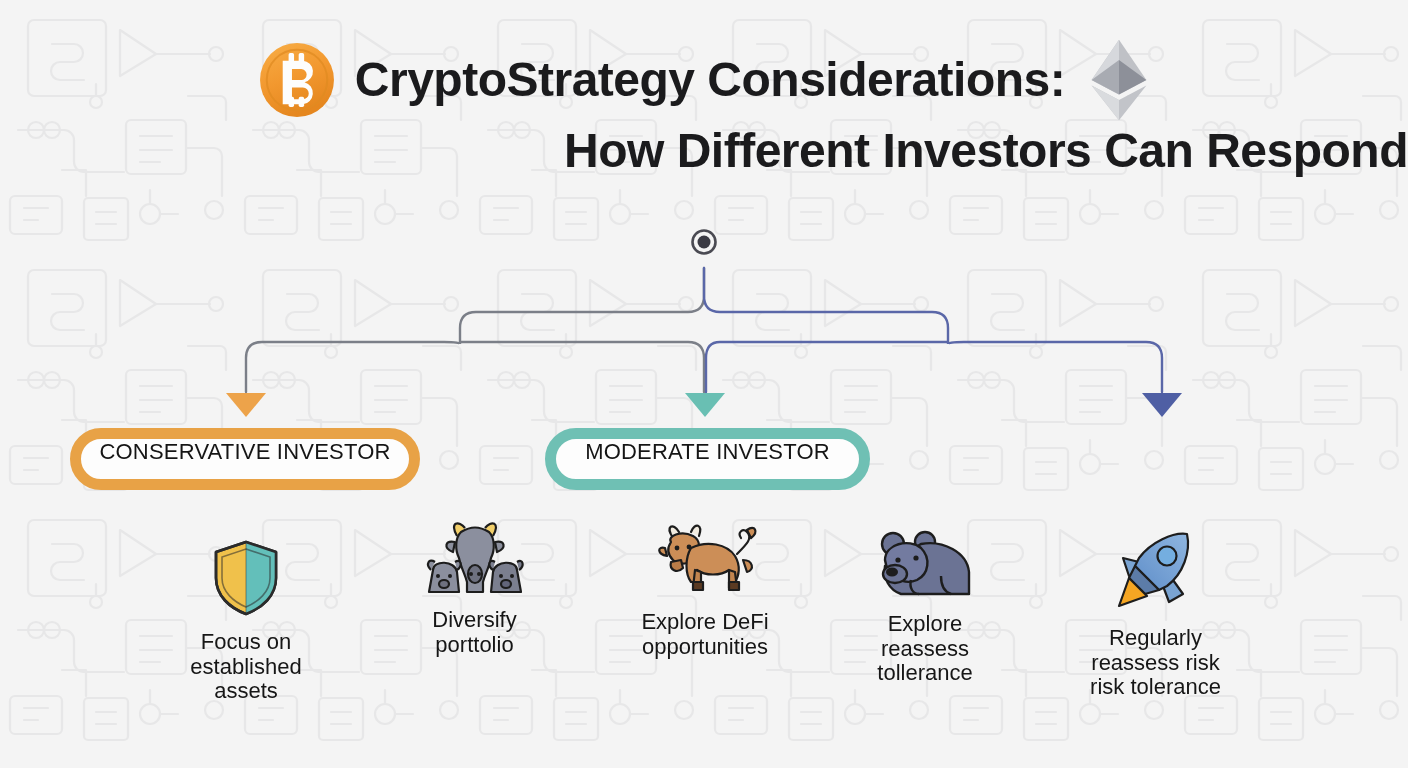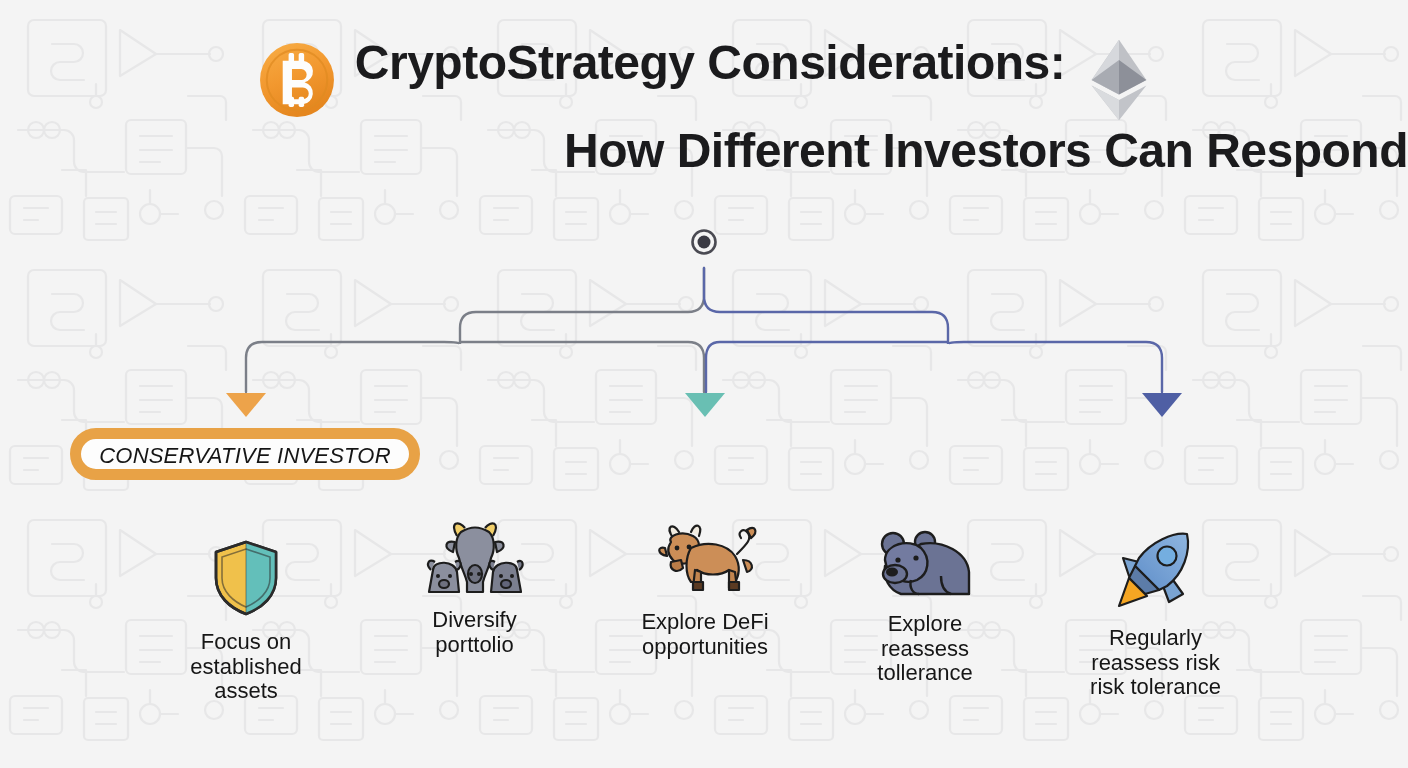--- a/index.html
+++ b/index.html
@@ -19,47 +19,46 @@
   }
 
   #stage { position:absolute; inset:0; }
 
   
   #header {
     position:absolute; left:0; top:38px; width:1408px;
     text-align:center;
   }
   .title-row {
-    display:flex; align-items:flex-start; justify-content:center;
+    display:flex; align-items:center; justify-content:center;
     gap:14px;
   }
   .title-text {
     font-size:48px; font-weight:bold; color:#1b1b1d;
     letter-spacing:-.5px; line-height:1.06;
   }
   .subtitle-text {
     font-size:48px; font-weight:bold; color:#1b1b1d;
     letter-spacing:-.5px; line-height:1.06; margin-top:4px;text-align:right;
   }
   .btc-coin { width:84px; height:84px; flex:0 0 auto; margin-right:2px; }
   .eth-logo { width:68px; height:84px; flex:0 0 auto; margin-left:6px; }
 
   
   #connectors { position:absolute; left:0; top:0; width:1408px; height:768px; }
 
   
   .pill {
     position:absolute;
-    height:52px;
+    height:62px;
     border-radius:34px;
     background:#fdfdfd;
-    display:flex; align-items:flex-end; justify-content:center;
+    display:flex; align-items:flex-start; justify-content:center;
     border-style:solid;
     border-width:11px;
-    font-style:italic;
   }
   .pill span {
     font-size:22px; color:#151515; letter-spacing:.2px;
     white-space:nowrap;
   }
   #pill-conservative { left:70px;  top:428px; width:350px; }
   #pill-moderate     { left:545px; top:428px; width:325px; }
   #pill-aggressive   { left:993px; top:428px; width:340px; }
 
   
@@ -176,20 +175,23 @@
 
     <polygon points="226,393 266,393 246,417" fill="#eda34a"></polygon>
     <polygon points="685,393 725,393 705,417" fill="#69bfb3"></polygon>
     <polygon points="1142,393 1182,393 1162,417" fill="#4f5fa4"></polygon>
   </svg>
 
   <div class="pill" id="pill-conservative" style="border-color:#e8a246">
     <span>CONSERVATIVE INVESTOR</span>
   </div>
 
+  <div class="pill" id="pill-moderate" style="border-color:#6fc0b4">
+    <span>MODERATE INVESTOR</span>
+  </div>
 
 
   <div class="item" id="item-0">
     <div class="glyph">
       <svg width="72" height="80" viewBox="0 0 72 80" xmlns="http://www.w3.org/2000/svg">
         <path d="M36 4 L66 14 V40 C66 58 52 70 36 76 C20 70 6 58 6 40 V14 Z" fill="#f0c14b" stroke="#2b2b2b" stroke-width="2.6" stroke-linejoin="round"></path>
         <path d="M36 4 L66 14 V40 C66 58 52 70 36 76 Z" fill="#63bfba"></path>
         <path d="M36 4 L66 14 V40 C66 58 52 70 36 76 C20 70 6 58 6 40 V14 Z" fill="none" stroke="#2b2b2b" stroke-width="2.6" stroke-linejoin="round"></path>
         <path d="M36 11 L60 19 V40 C60 54 48 64 36 69 C24 64 12 54 12 40 V19 Z" fill="none" stroke="#2b2b2b" stroke-width="1.6" opacity=".55"></path>
         <path d="M36 4 V76" stroke="#2b2b2b" stroke-width="1.4" opacity=".35"></path>

